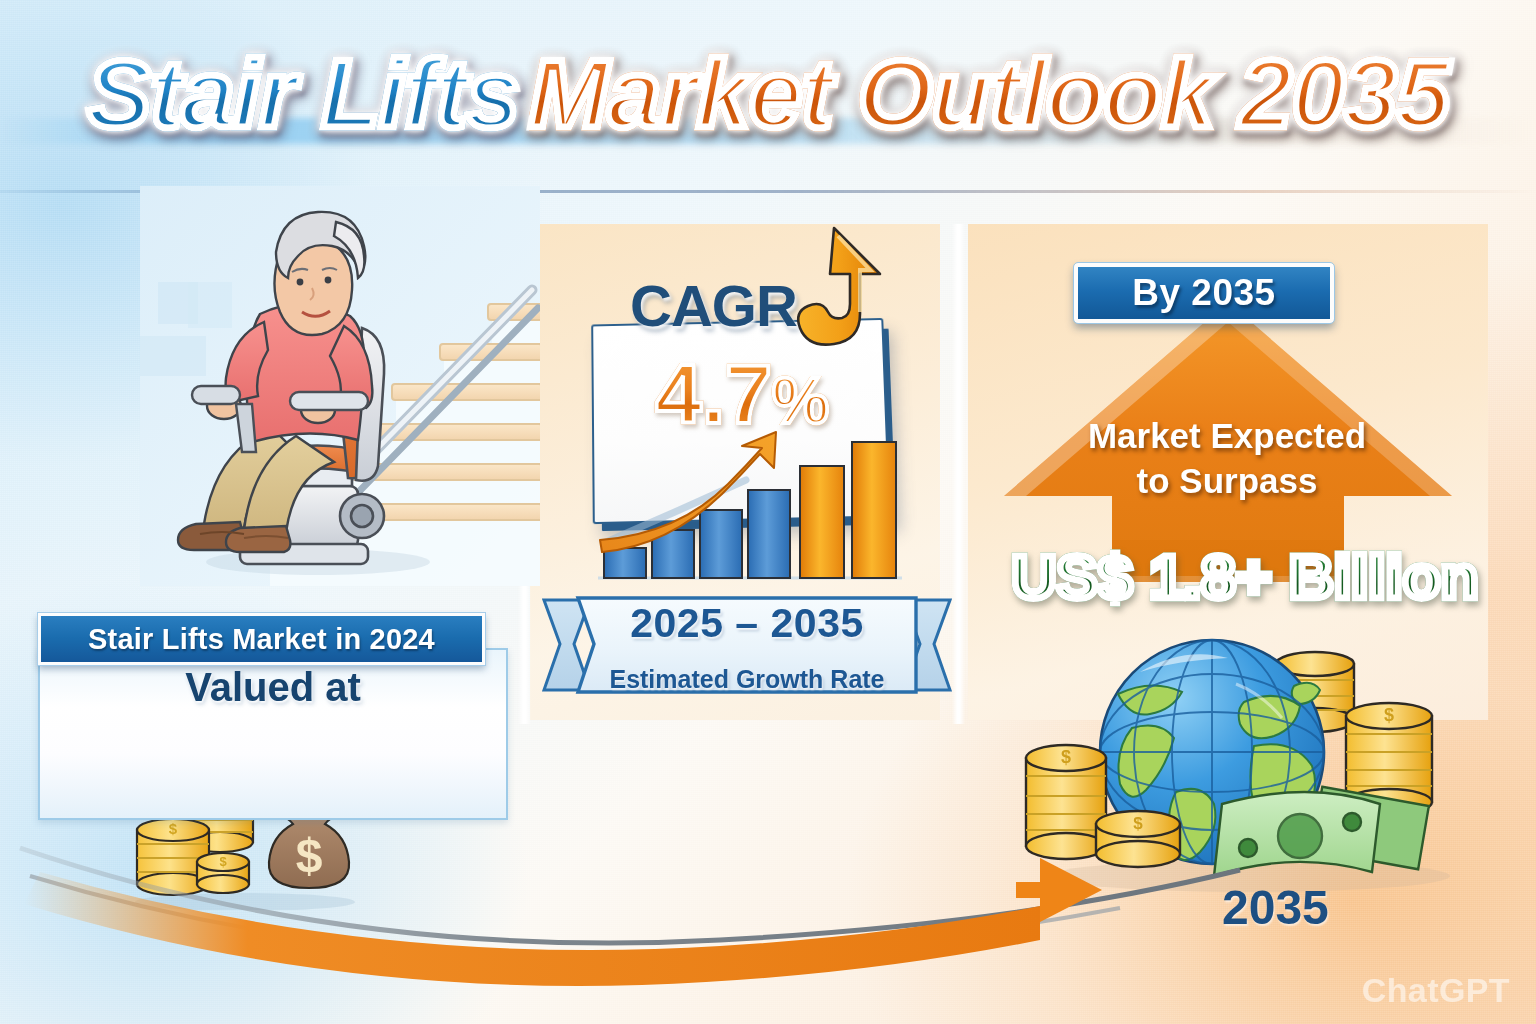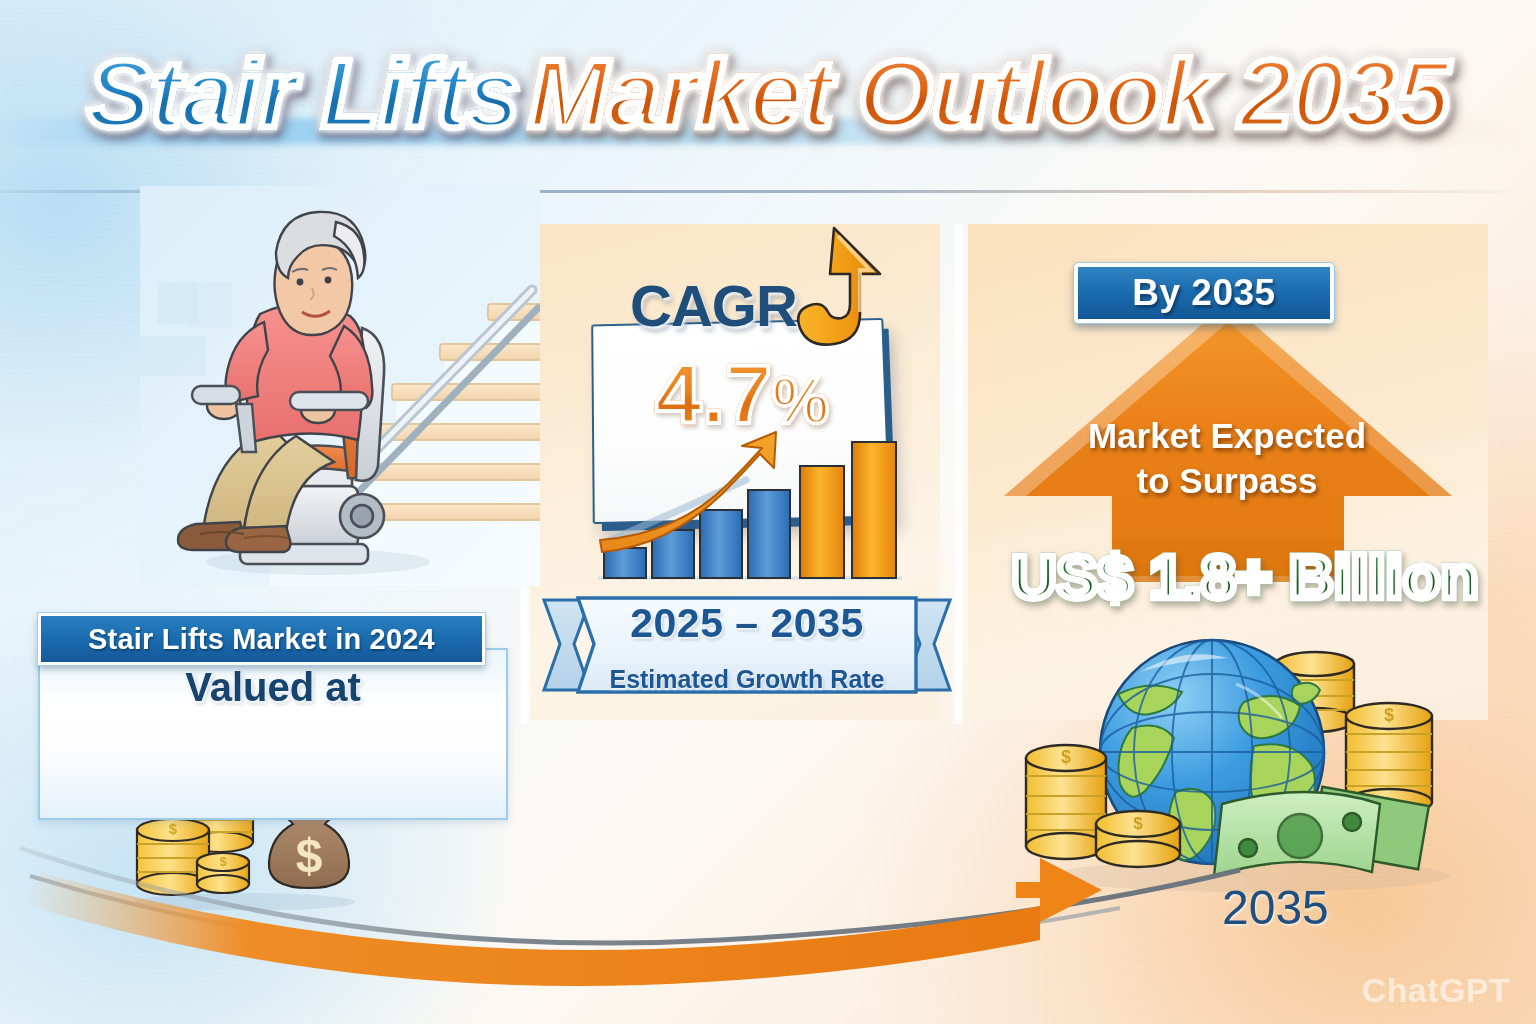--- a/index.html
+++ b/index.html
@@ -219,21 +219,21 @@
   
   .globe-money { position: absolute; left: 1000px; top: 620px; width: 500px; height: 280px; }
 
   
   .coins-left { position: absolute; left: 125px; top: 790px; width: 260px; height: 120px; }
 
   
   .swoosh { position: absolute; left: 0; top: 820px; width: 1536px; height: 190px; }
   .year-2035 {
     position: absolute; left: 1222px; top: 880px;
-    font-size: 48px; font-weight: normal; color: #1d4f82;
+    font-size: 48px; font-weight: bold; color: #1d4f82;
     text-shadow: 1px 2px 2px rgba(255,255,255,.6);
   }
 
   .watermark {
     position: absolute; right: 26px; bottom: 14px;
     font-size: 34px; font-weight: bold; color: rgba(255,255,255,.56);
     letter-spacing: .4px;
   }
 </style>
 </head>

